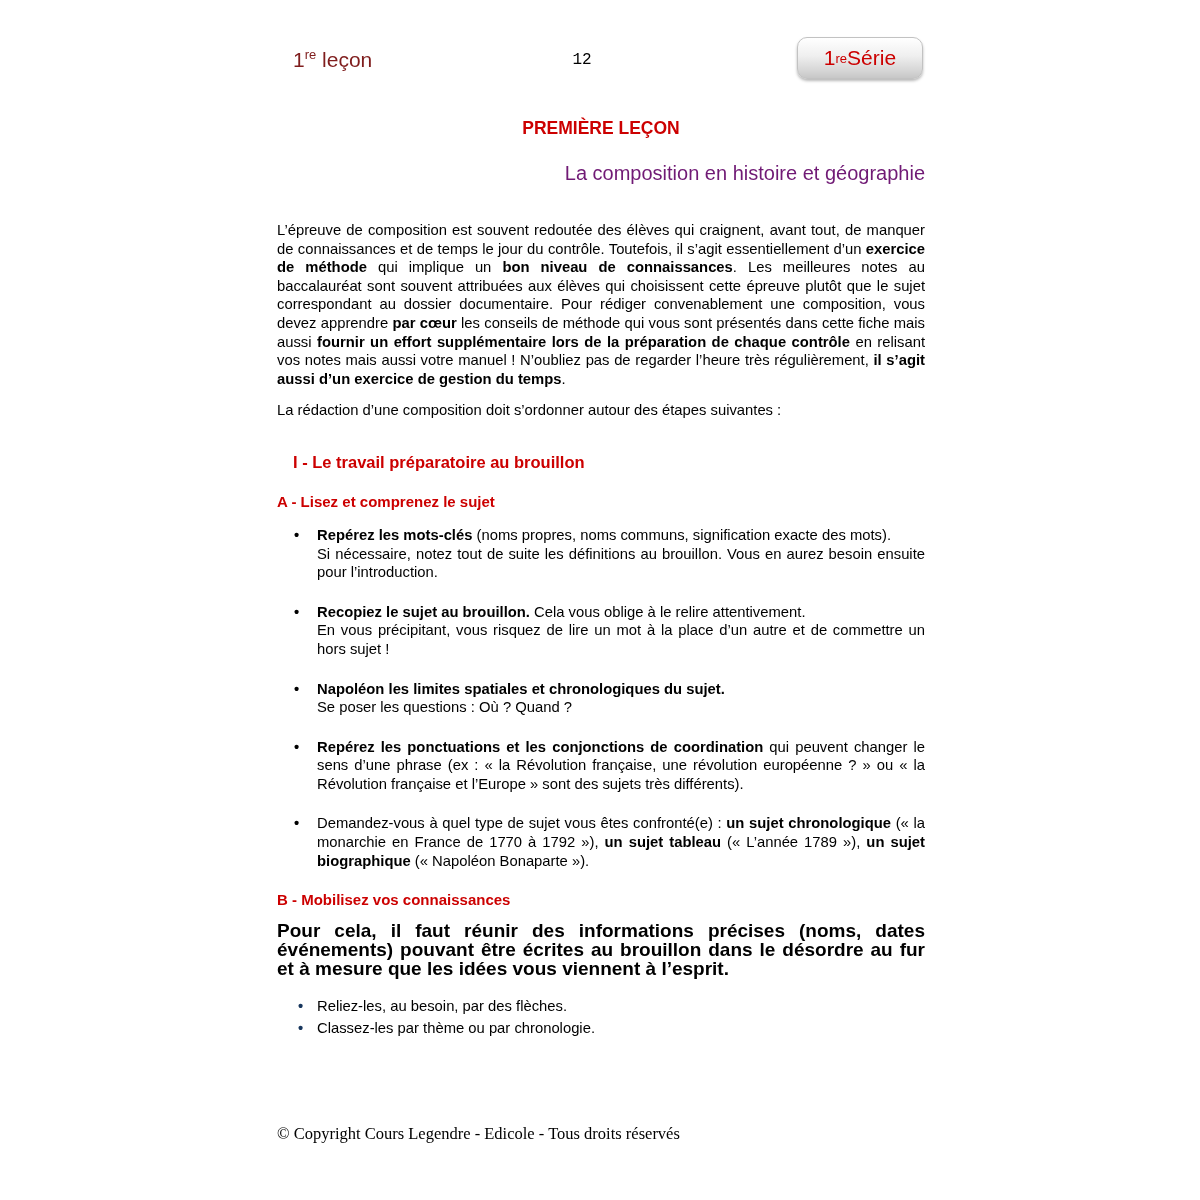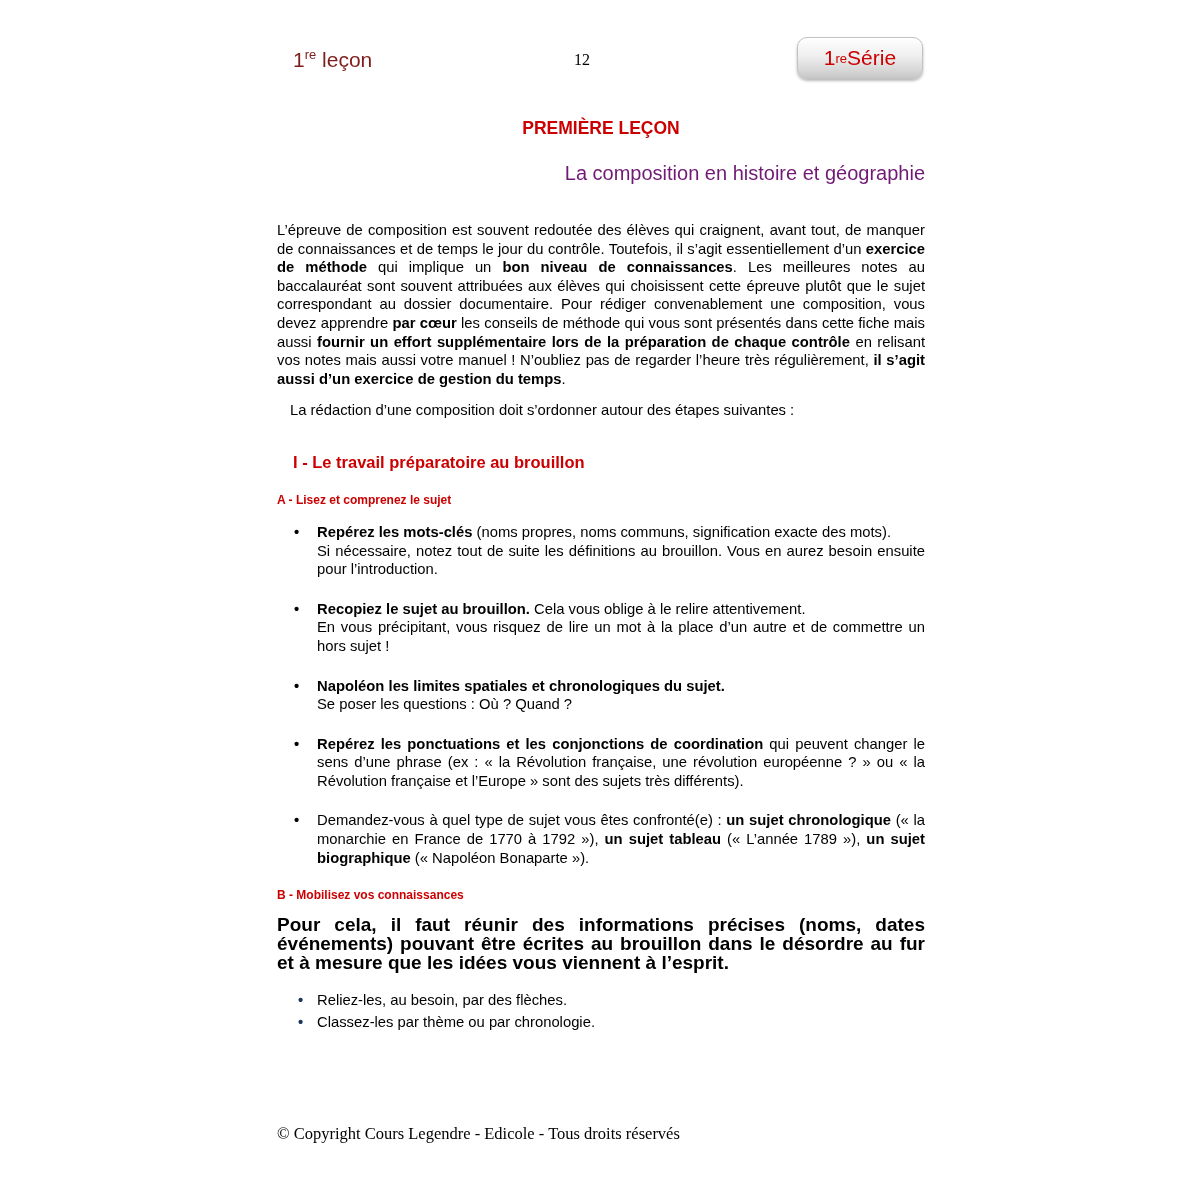--- a/index.html
+++ b/index.html
@@ -14,21 +14,21 @@
   }
   
   .lesson-label {
     position: absolute; left: 277px; top: 47px;
     font-size: 21px; color: #7f1d1d; margin-left: 16px;
   }
   .lesson-label sup, .series-badge sup { font-size: 0.62em; }
   .page-number {
     position: absolute; left: 0; top: 51px; width: 1164px;
     text-align: center;
-    font-family: Liberation Serif, serif;
+    font-family: Liberation Mono, monospace;
     font-size: 16px; color: #000;
   }
   .series-badge {
     position: absolute; left: 797px; top: 37px;
     width: 126px; height: 42px;
     border-radius: 10px;
     border: 1px solid #c2c2c2;
     background: linear-gradient(#ffffff 0%, #efefef 45%, #d7d7d7 80%, #c7c7c7 100%);
     box-shadow: 0 2px 3px rgba(0,0,0,0.28);
     display: flex; align-items: center; justify-content: center;
@@ -47,26 +47,26 @@
   .doc-subtitle {
     margin: 23px 0 0; text-align: right;
     color: #701a75; font-size: 20px;
   }
   .intro, .steps-intro, .bullet-list li, .bold-para, .blue-list li {
     font-size: 14.8px; line-height: 18.6px;
   }
   .intro {
     margin: 36px 0 0; text-align: justify; white-space: pre-wrap;
   }
-  .steps-intro { margin: 13px 13px 0; }
+  .steps-intro { margin: 13px 0 0; }
   .h1-red {
     margin: 33px 16px 0; color: #cc0000; font-weight: bold; font-size: 16.5px;
   }
   .h2-red {
-    margin: 21px 0 0; color: #cc0000; font-weight: bold; font-size: 12px;
+    margin: 21px 0 0; color: #cc0000; font-weight: bold; font-size: 15px;
   }
   .bullet-list {
     margin: 16px 0 0; padding: 0; list-style: none;
   }
   .bullet-list li {
     position: relative; padding-left: 40px; margin: 0 0 21px;
     text-align: justify; white-space: pre-wrap;
   }
   .bullet-list li::before {
     content: "\2022";

